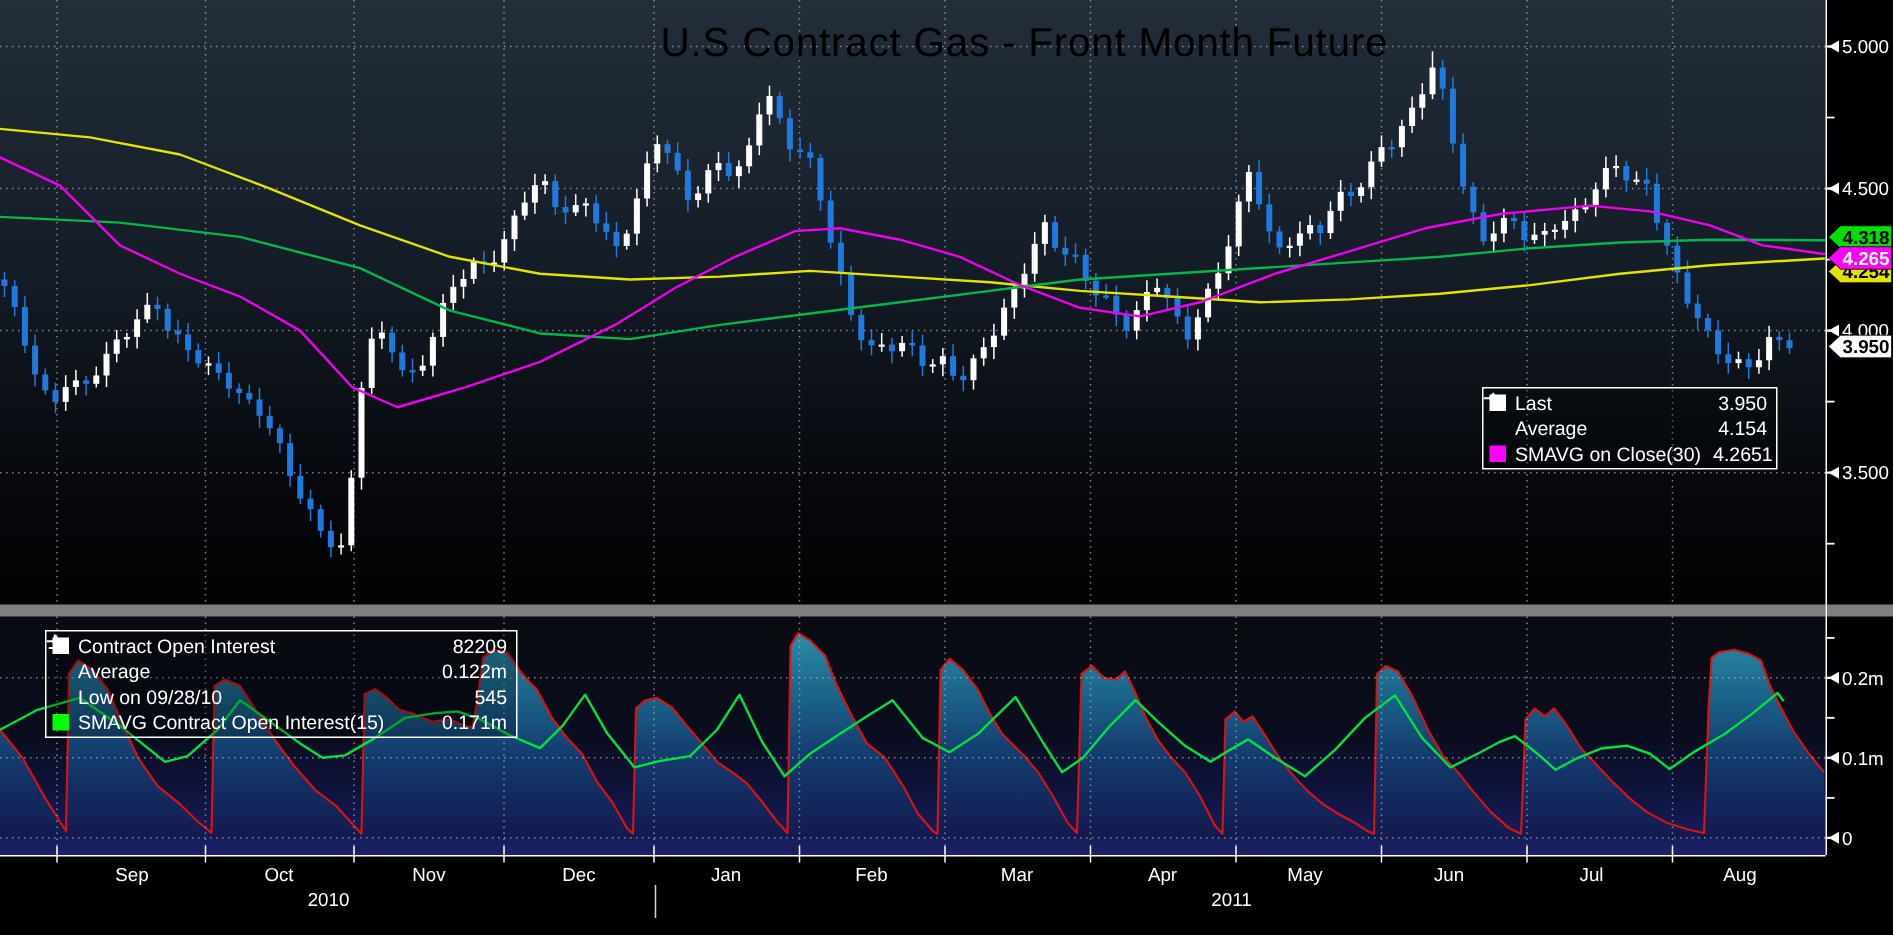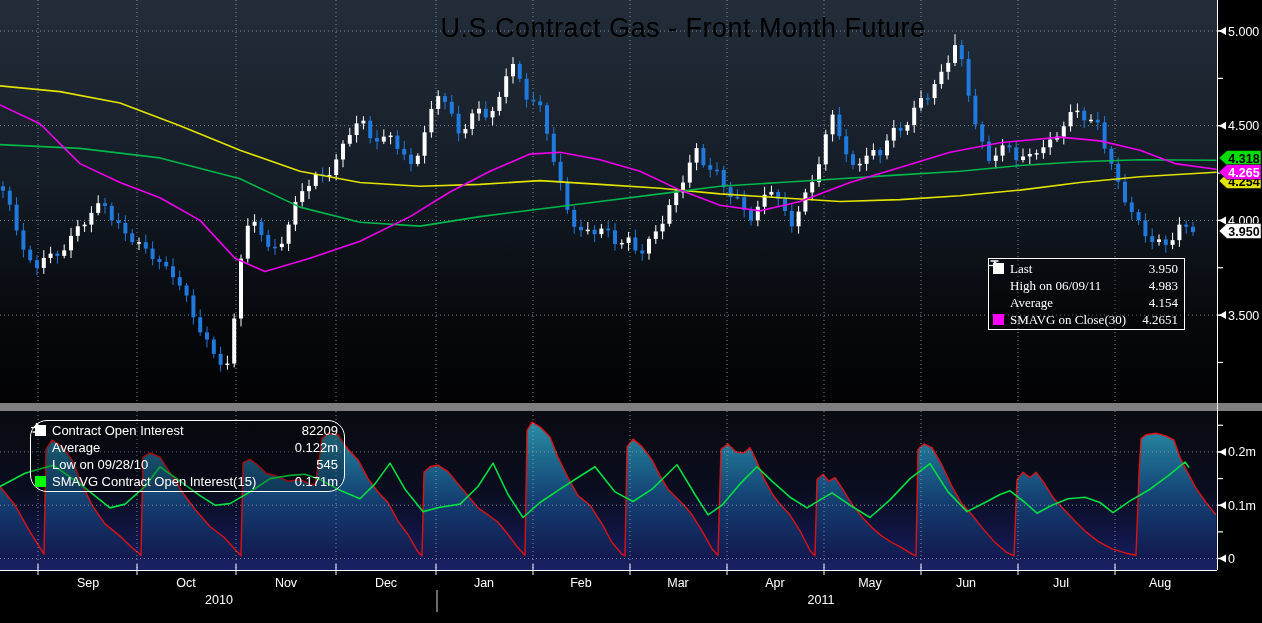--- a/index.html
+++ b/index.html
@@ -511,57 +511,48 @@
         <text x="1061" y="587" fill="#ffffff" font-size="12.5" font-family="Liberation Sans, sans-serif" text-anchor="middle">Jul</text>
         <text x="1160" y="587" fill="#ffffff" font-size="12.5" font-family="Liberation Sans, sans-serif" text-anchor="middle">Aug</text>
         <text x="219" y="604" fill="#ffffff" font-size="12.5" font-family="Liberation Sans, sans-serif" text-anchor="middle">2010</text>
         <text x="821" y="604" fill="#ffffff" font-size="12.5" font-family="Liberation Sans, sans-serif" text-anchor="middle">2011</text>
         <line x1="437" y1="590" x2="437" y2="612" stroke="#cfd4da" stroke-width="1"></line>
       </g>
     </svg>
 
   <div class="chart-title">U.S Contract Gas - Front Month Future</div>
 
-  <div class="legend" id="legend-price" style="left: 988px; top: 258px; width: 197px; font-family: Liberation Serif, serif;">
+  <div class="legend" id="legend-price" style="left: 988px; top: 258px; width: 197px;">
     <div class="lrow">
       <span class="licon">
           <span class="sw" style="background:#ffffff"></span>
         </span>
       <span class="llabel">Last</span>
       <span class="lvalue">3.950</span>
-    </div>
-      <div class="lrow">
-      <span class="licon">
-          <svg width="11" height="13" viewBox="0 0 11 13">
-            <path d="M1.5 2 H9.5 M5.5 2 V11" stroke="#fff" stroke-width="1.4" fill="none"></path>
-          </svg>
-        </span>
-      <span class="llabel">High on 06/09/11</span>
-      <span class="lvalue">4.983</span>
     </div>
       <div class="lrow">
       <span class="licon">
           <svg width="13" height="13" viewBox="0 0 13 13">
             <path d="M0 6.5 H13" stroke="#fff" stroke-width="1.2"></path>
             <path d="M6.5 3.5 L9 6.5 L6.5 9.5 L4 6.5 Z" fill="none" stroke="#fff" stroke-width="1.2"></path>
           </svg>
         </span>
       <span class="llabel">Average</span>
       <span class="lvalue">4.154</span>
     </div>
       <div class="lrow">
       <span class="licon">
           <span class="sw" style="background:#ff00ff"></span>
         </span>
       <span class="llabel">SMAVG on Close(30)</span>
       <span class="lvalue">4.2651</span>
     </div>
   </div>
 
-  <div class="legend" id="legend-oi" style="left: 30px; top: 420px; width: 315px; border-radius: 17px;">
+  <div class="legend" id="legend-oi" style="left: 30px; top: 420px; width: 315px;">
     <div class="lrow">
       <span class="licon">
           <span class="sw" style="background:#ffffff"></span>
         </span>
       <span class="llabel">Contract Open Interest</span>
       <span class="lvalue">82209</span>
     </div>
       <div class="lrow">
       <span class="licon">
           <svg width="13" height="13" viewBox="0 0 13 13">

